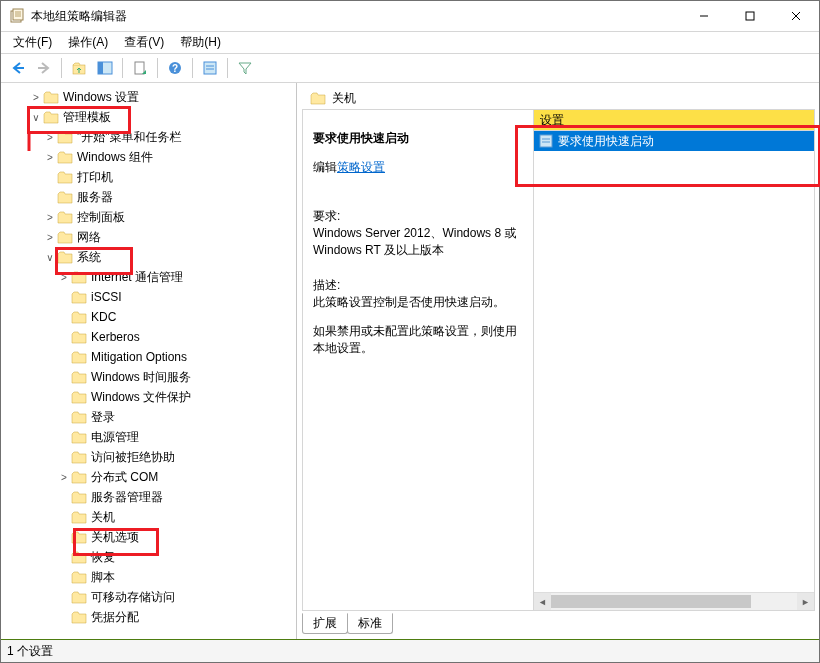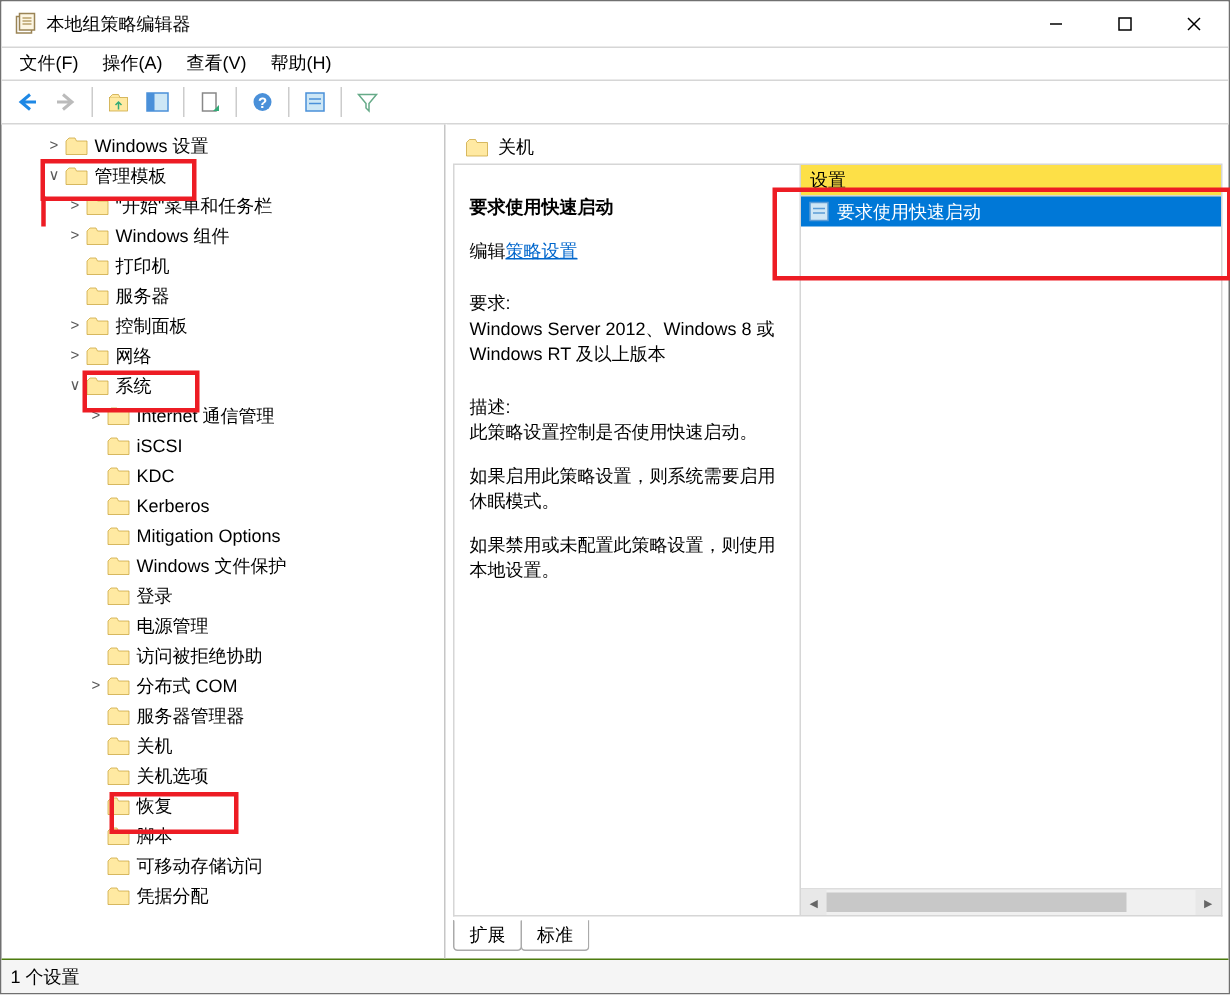--- a/index.html
+++ b/index.html
@@ -238,20 +238,27 @@
           <svg class="fld" viewBox="0 0 16 14">
             <path d="M1 4 L3 2 H7 L8 4 H15 V13 H1 Z" class="folder-svg"></path>
           </svg>
           <span>Mitigation Options</span>
         </div>
         <div class="node lvl3">
           <span class="exp"></span>
           <svg class="fld" viewBox="0 0 16 14">
             <path d="M1 4 L3 2 H7 L8 4 H15 V13 H1 Z" class="folder-svg"></path>
           </svg>
+          <span>Windows 时间服务</span>
+        </div>
+        <div class="node lvl3">
+          <span class="exp"></span>
+          <svg class="fld" viewBox="0 0 16 14">
+            <path d="M1 4 L3 2 H7 L8 4 H15 V13 H1 Z" class="folder-svg"></path>
+          </svg>
           <span>Windows 文件保护</span>
         </div>
         <div class="node lvl3">
           <span class="exp"></span>
           <svg class="fld" viewBox="0 0 16 14">
             <path d="M1 4 L3 2 H7 L8 4 H15 V13 H1 Z" class="folder-svg"></path>
           </svg>
           <span>登录</span>
         </div>
         <div class="node lvl3">
@@ -330,23 +337,22 @@
       <div class="rhdr">
         <svg width="16" height="14" viewBox="0 0 16 14" style="margin-right:6px">
             <path d="M1 4 L3 2 H7 L8 4 H15 V13 H1 Z" class="folder-svg"></path>
           </svg>
         <span>关机</span>
       </div>
       <div class="rbody">
         <div class="descpane">
           <p><b>要求使用快速启动</b></p>
           <p><span>编辑</span><a href="#">策略设置</a></p>
-          <p style="margin-top:18px"><span>要求:</span><br><span>Windows Server 2012、Windows 8 或 Windows RT 及以上版本</span></p>
+          <p style="margin-top:32px"><span>要求:</span><br><span>Windows Server 2012、Windows 8 或 Windows RT 及以上版本</span></p>
           <p style="margin-top:18px"><span>描述:</span><br><span>此策略设置控制是否使用快速启动。</span></p>
-          <p style="margin-top:12px"><span>如果启用此策略设置，则系统需要启用休眠模式。</span></p>
           <p style="margin-top:12px"><span>如果禁用或未配置此策略设置，则使用本地设置。</span></p>
         </div>
         <div class="listpane">
           <div class="colhdr">设置</div>
           <div class="row sel">
             <svg class="ricon" viewBox="0 0 16 16">
                 <rect x="2" y="2" width="12" height="12" fill="#cfe6f5" stroke="#5a9bd5"></rect>
                 <line x1="4" y1="6" x2="12" y2="6" stroke="#5a9bd5"></line>
                 <line x1="4" y1="9" x2="12" y2="9" stroke="#5a9bd5"></line>
               </svg>

